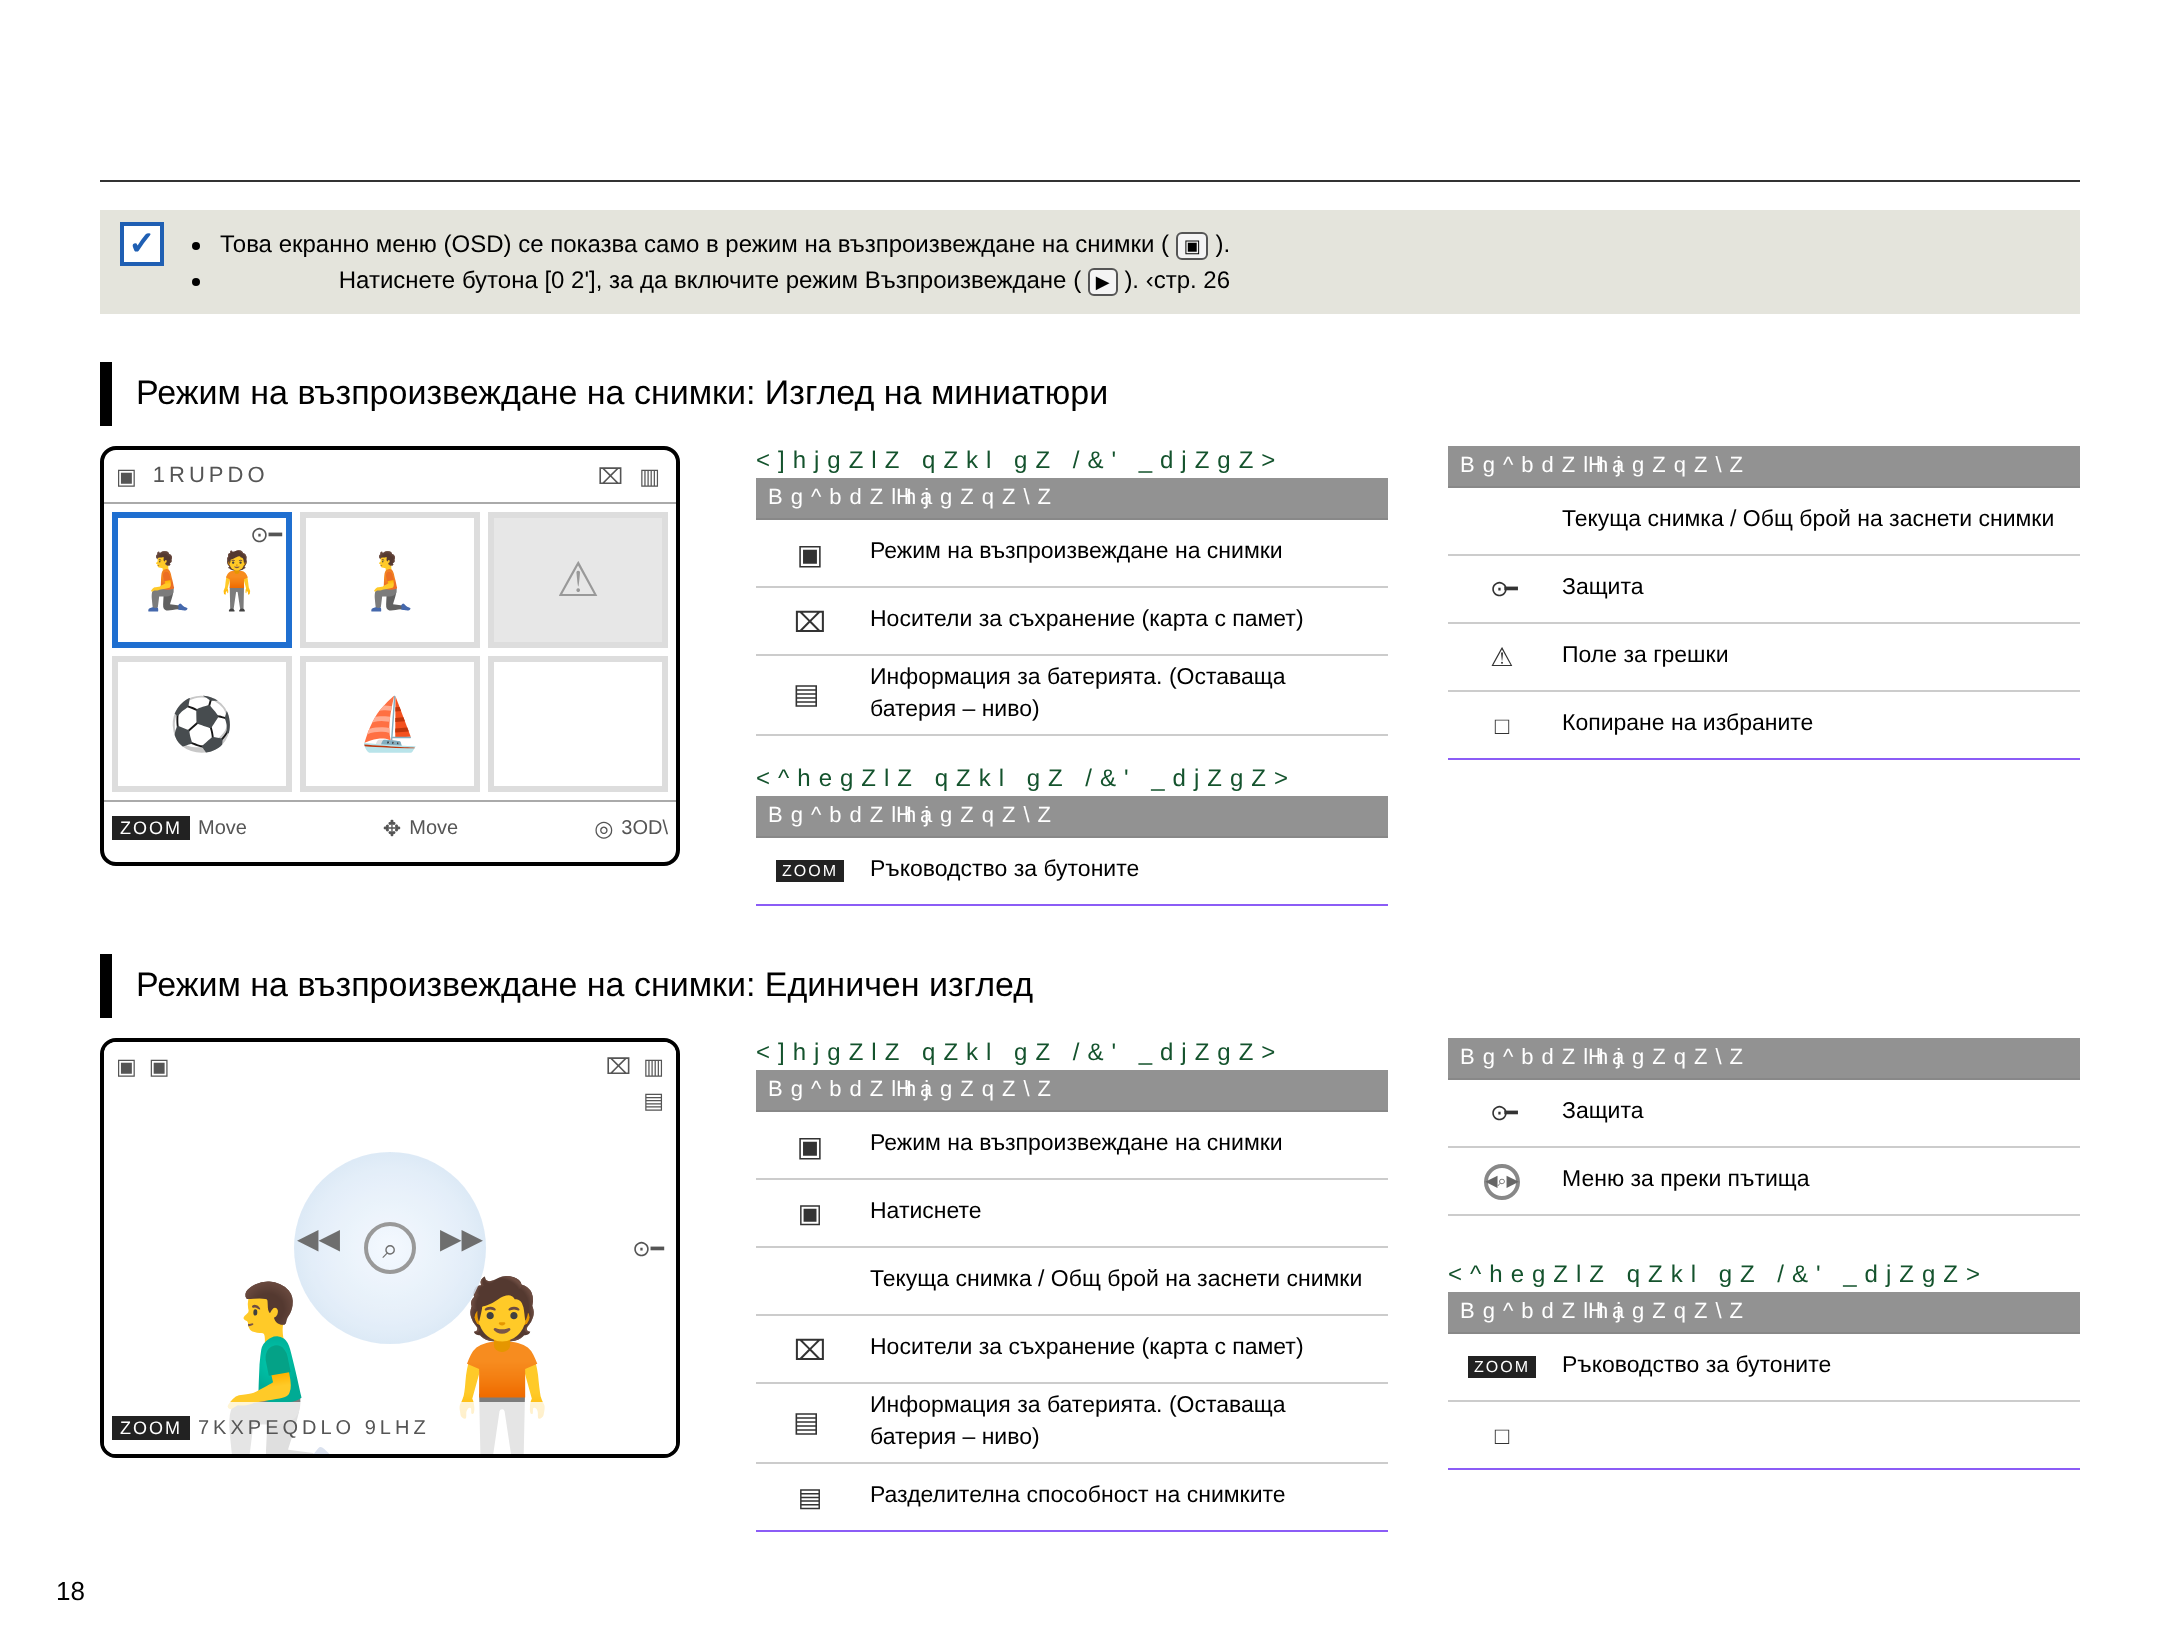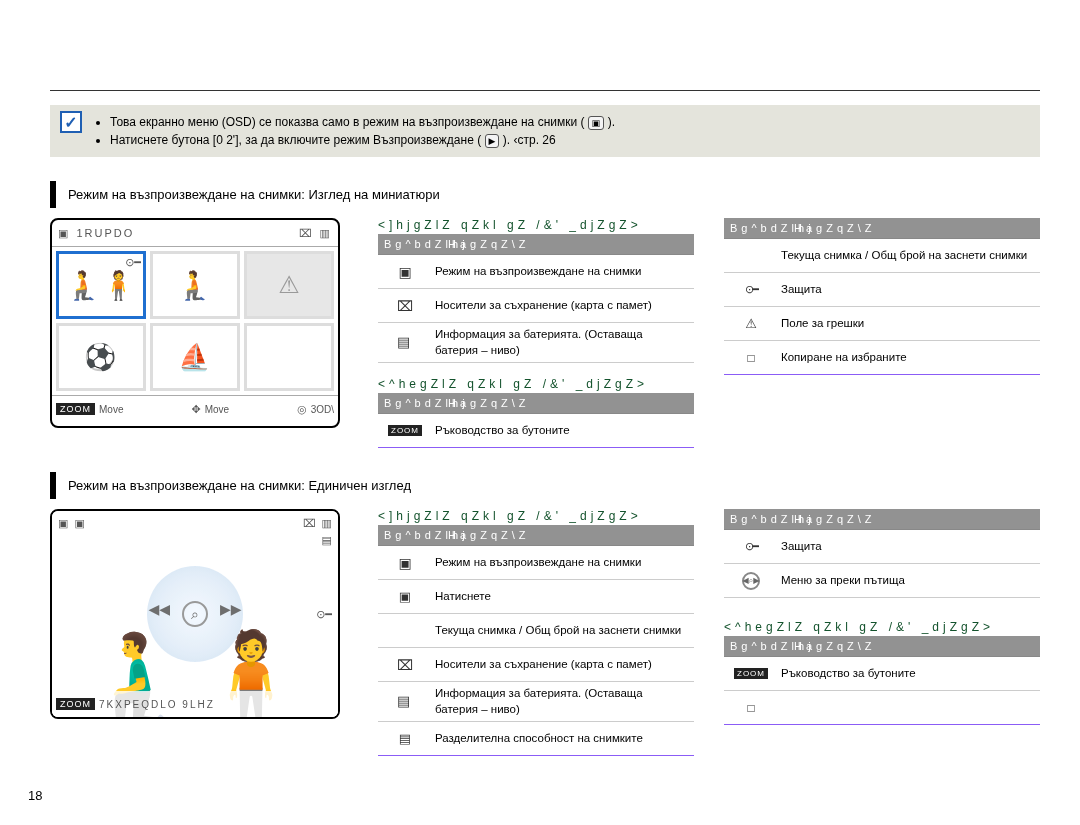--- a/index.html
+++ b/index.html
@@ -40,36 +40,37 @@
     background: #fff;
     flex-shrink: 0;
   }
   .note-list {
     list-style: disc;
     padding-left: 16px;
     margin: 2px 0;
   }
   .note-list li {
     line-height: 1.5;
+    text-align: right;
   }
   .inline-icon {
     display: inline-block;
     border: 1px solid #555;
     border-radius: 3px;
     font-size: 9px;
     padding: 0 3px;
     line-height: 12px;
     vertical-align: middle;
     background: #f4f4f4;
   }
 
   .section-heading {
     border-left: 6px solid #000;
     padding: 6px 0 6px 12px;
-    font-size: 13px;
+    font-size: 17px;
     margin: 24px 0 10px 0;
   }
 
   .columns {
     display: flex;
     gap: 28px;
   }
   .col-left { width: 300px; flex-shrink: 0; }
   .col-right { flex: 1; display: flex; gap: 30px; }
   .block { flex: 1; }

